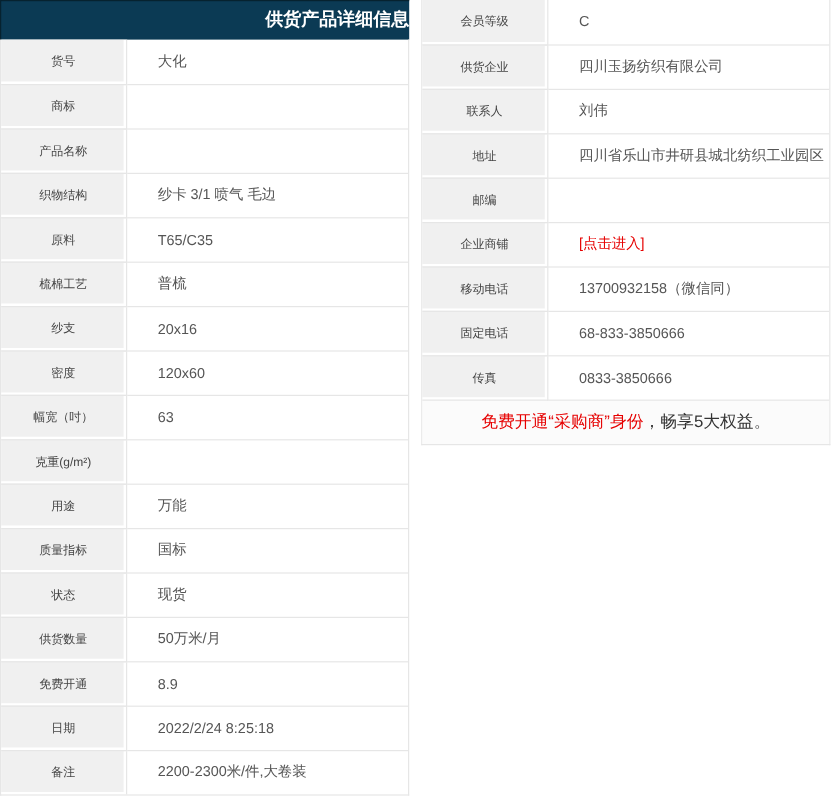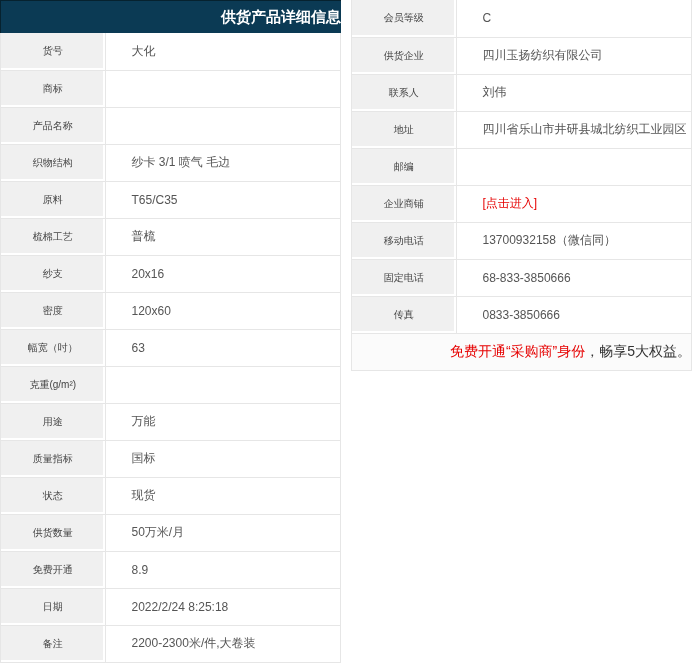--- a/index.html
+++ b/index.html
@@ -33,21 +33,21 @@
     font-size: 10px; color: var(--label-text, #444444);
   }
   .val {
     padding-left: 26px;
     font-size: 12px; color: var(--value-text, #555555);
     font-family: Liberation Sans, sans-serif;
     white-space: nowrap; overflow: hidden;
   }
   .link { color: var(--red, #e60000); text-decoration: none; cursor: pointer; }
   .footer-cell {
-    text-align: right; font-size: 14px; background: #fbfbfb;
+    text-align: center; font-size: 14px; background: #fbfbfb;
   }
   .footer-red { color: var(--red, #e60000); cursor: pointer; }
   .footer-dark { color: var(--footer-text, #333333); }
 </style>
 </head>
 <body>
 
 <div class="page">
 
   <div class="panel">

